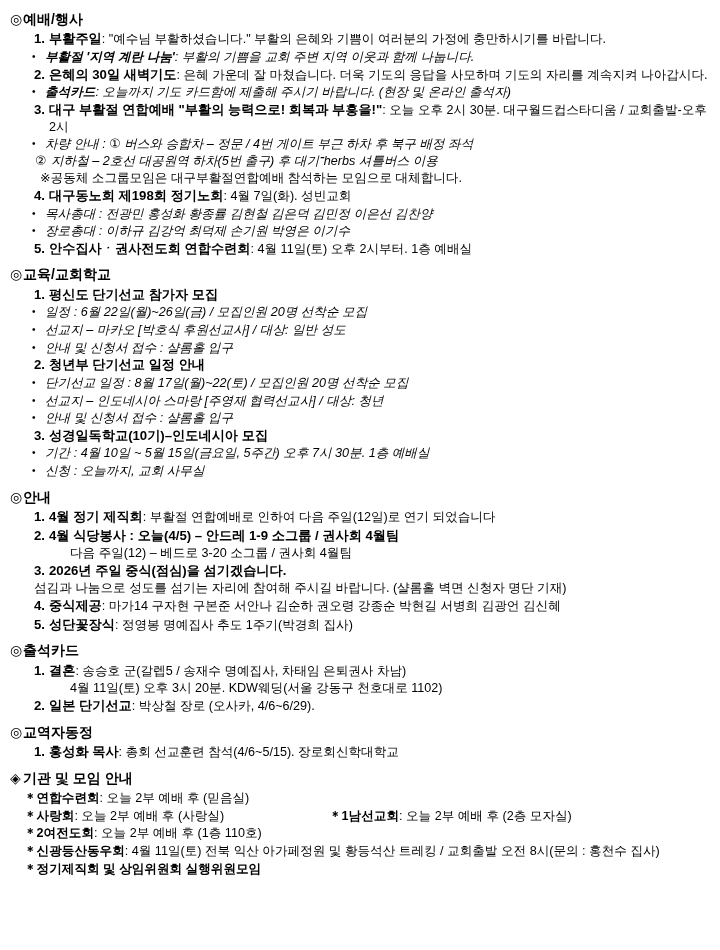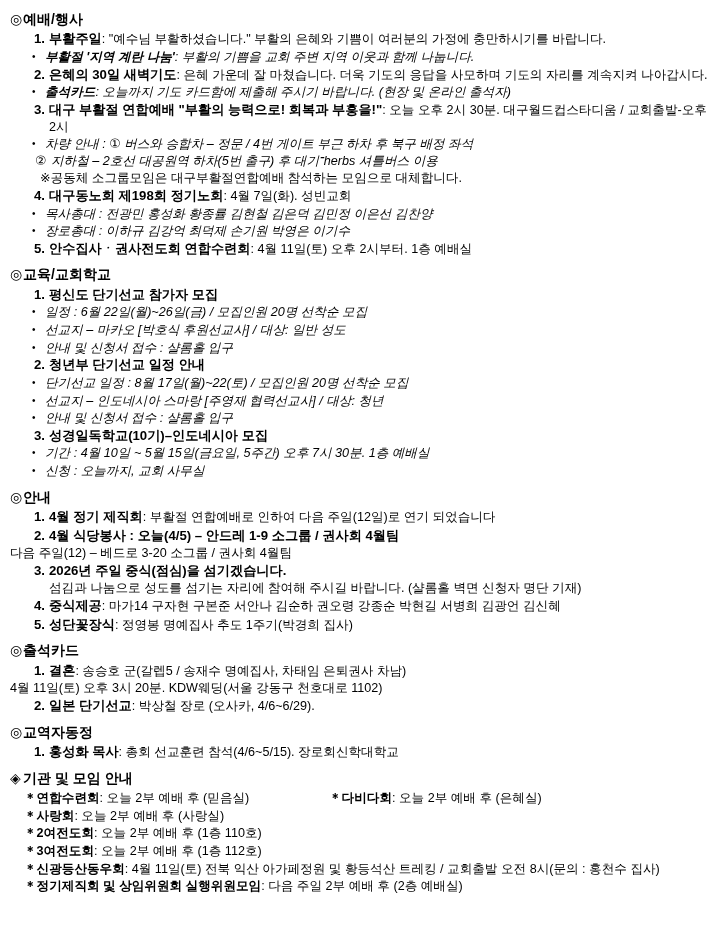--- a/index.html
+++ b/index.html
@@ -81,24 +81,25 @@
   }
   .circ {
     flex: 0 0 16px;
   }
   .note {
     margin-left: 30px;
     font-size: 12.6px;
     margin-top: 1px;
   }
   .plain-line {
-    margin-left: 39px;
+    margin-left: 24px;
     font-size: 12.6px;
   }
   .plain-line2 {
+    margin-left: 60px;
     font-size: 12.6px;
   }
   .bold {
     font-weight: bold;
   }
   .two-col {
     display: flex;
     margin-left: 14px;
     font-size: 12.6px;
   }
@@ -312,45 +313,40 @@
   <div class="section">
     <div class="sec-head">
       <span class="mark">◈</span><span>기관 및 모임 안내</span>
     </div>
 
     <div class="two-col">
       <div class="col-a star-row">
         <span class="star-label">＊연합수련회</span>
           <span>: 오늘 2부 예배 후 (믿음실)</span>
       </div>
-      <div class="col-b star-row">
-        <span class="star-label">＊다비다회</span>
-          <span>: 오늘 2부 예배 후 (은혜실)</span>
-      </div>
     </div>
     <div class="two-col">
       <div class="col-a star-row">
         <span class="star-label">＊사랑회</span>
           <span>: 오늘 2부 예배 후 (사랑실)</span>
       </div>
+      <div class="col-b star-row">
+        <span class="star-label">＊1남선교회</span>
+          <span>: 오늘 2부 예배 후 (2층 모자실)</span>
+      </div>
     </div>
     <div class="two-col">
       <div class="col-b star-row">
         <span class="star-label">＊2여전도회</span>
           <span>: 오늘 2부 예배 후 (1층 110호)</span>
       </div>
     </div>
 
     <div class="org-line">
-      <span class="star-label">＊3여전도회</span>
-        <span>: 오늘 2부 예배 후 (1층 112호)</span>
-    </div>
-    <div class="org-line">
       <span class="star-label">＊신광등산동우회</span>
         <span>: 4월 11일(토) 전북 익산 아가페정원 및 황등석산 트레킹 / 교회출발 오전 8시(문의 : 홍천수 집사)</span>
     </div>
     <div class="org-line">
       <span class="star-label">＊정기제직회 및 상임위원회 실행위원모임</span>
-        <span>: 다음 주일 2부 예배 후 (2층 예배실)</span>
     </div>
   </div>
 
 </div>
 
 </body></html>

